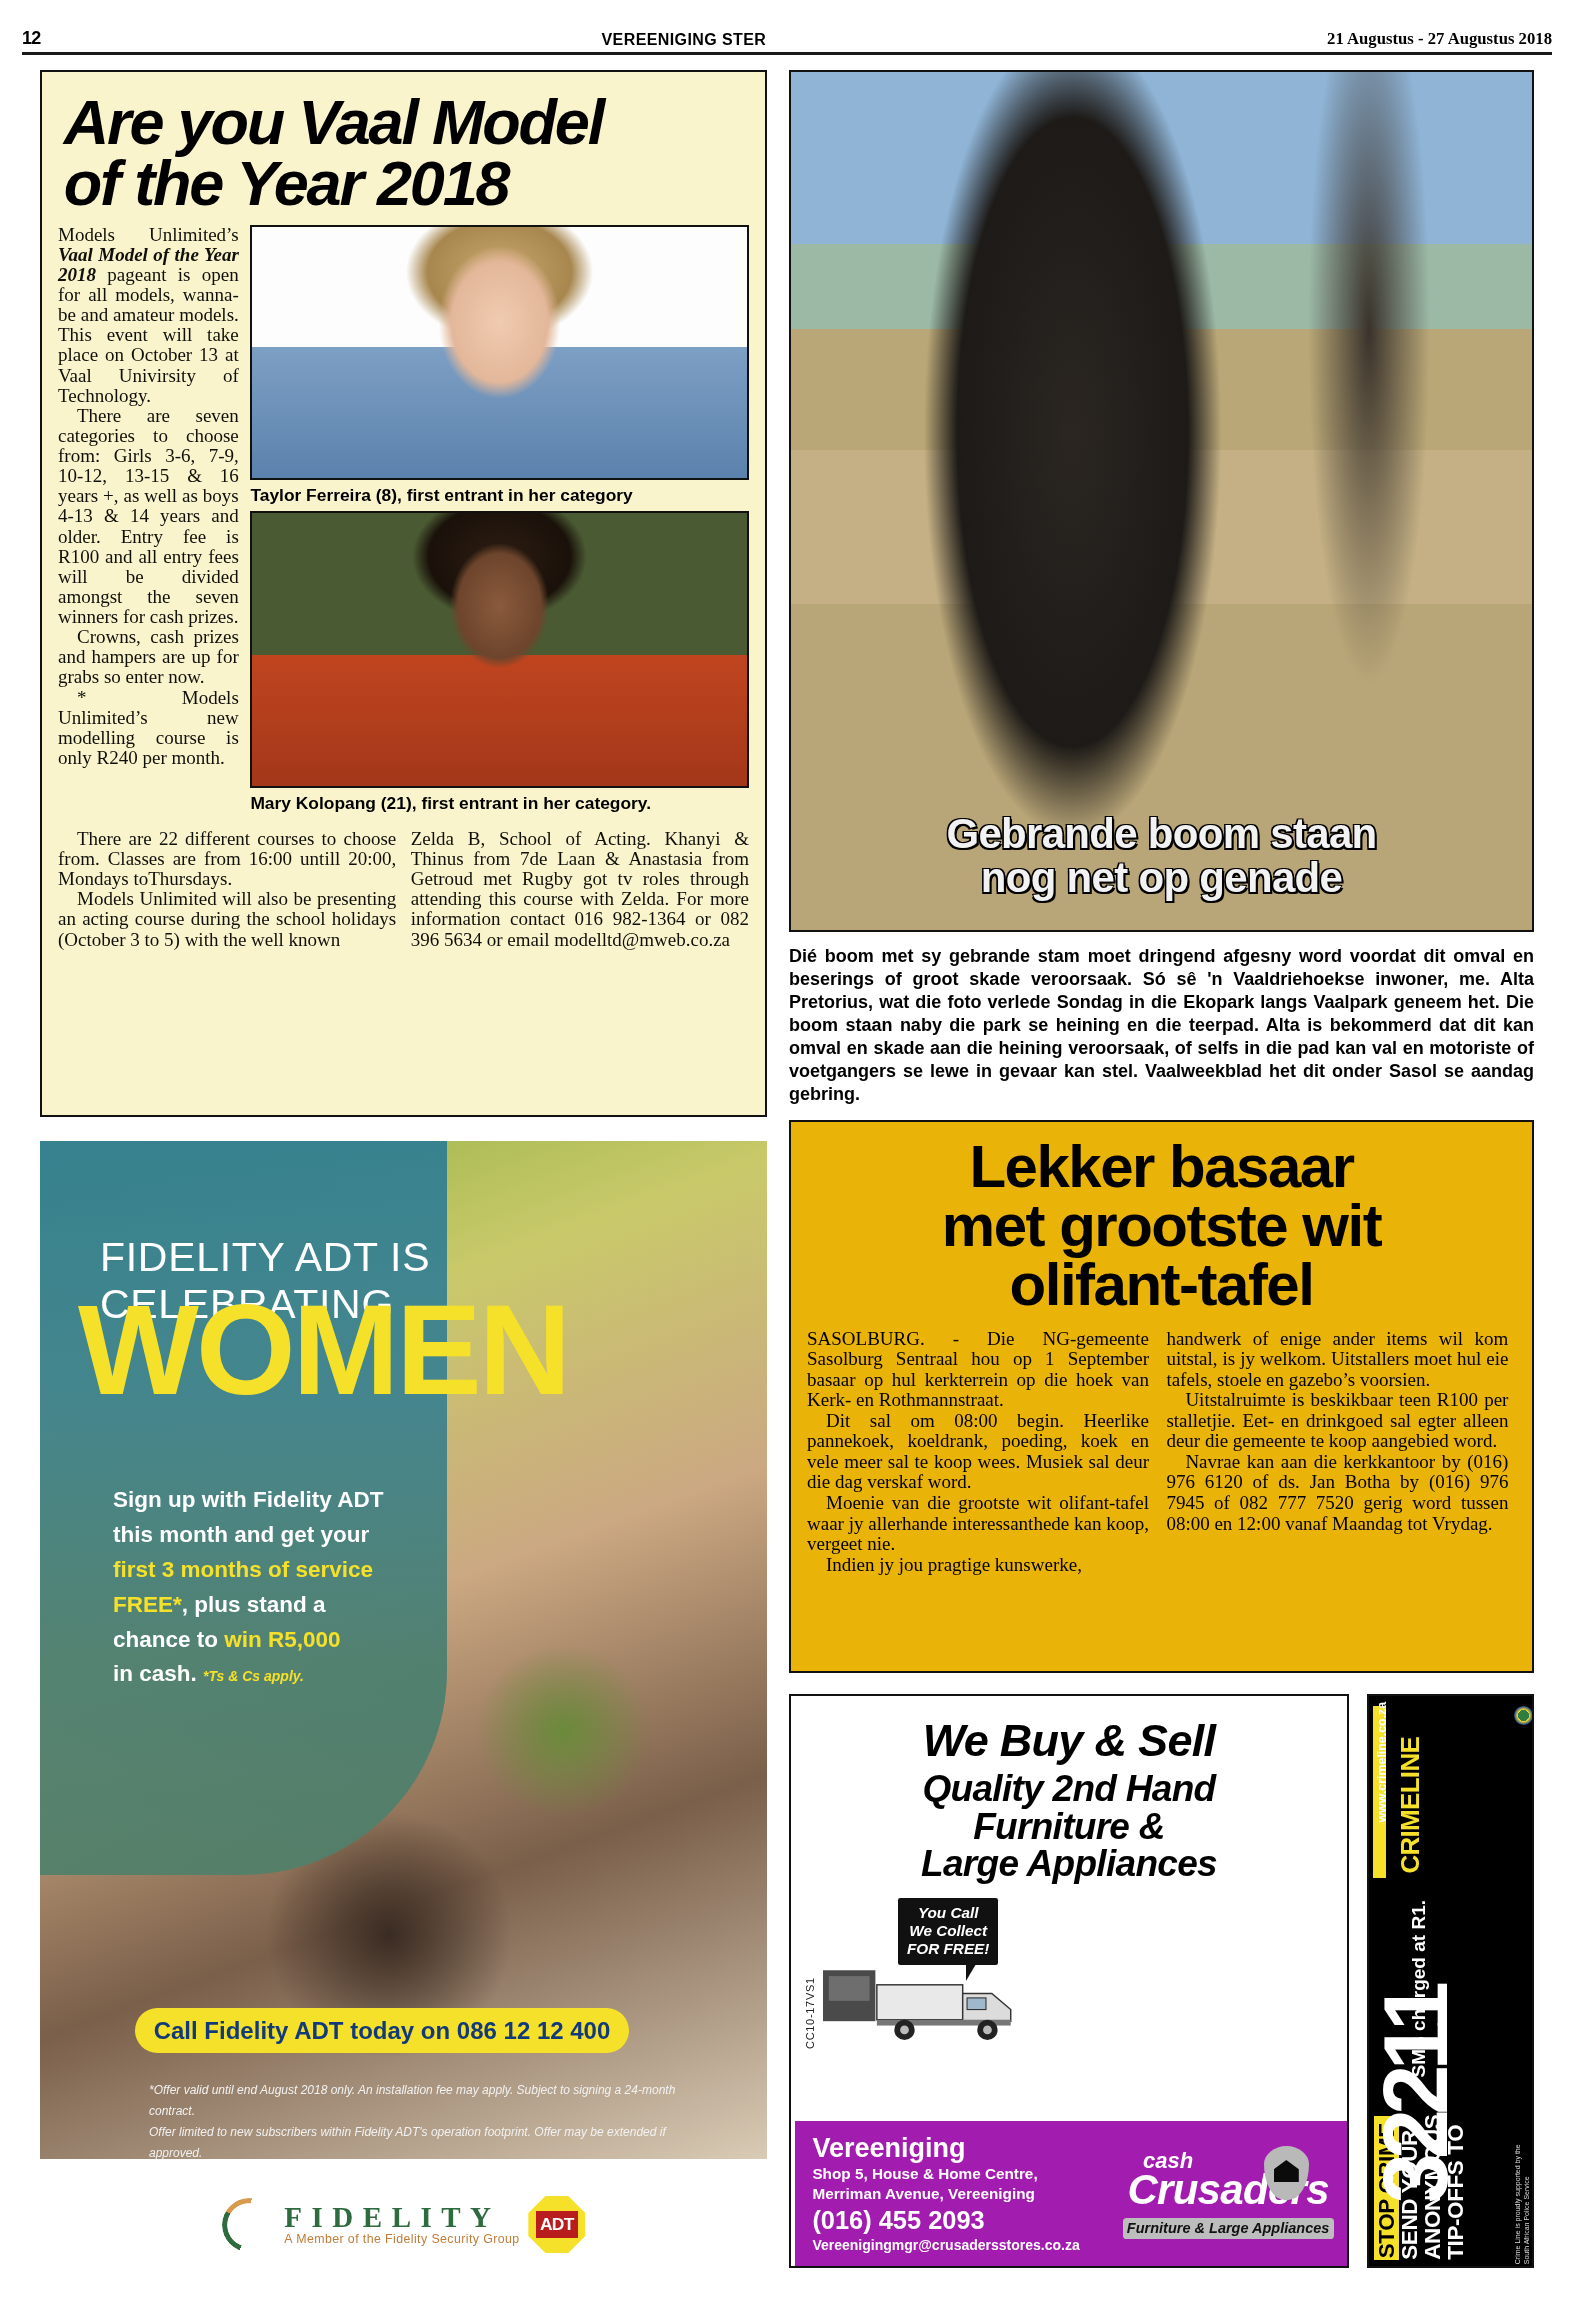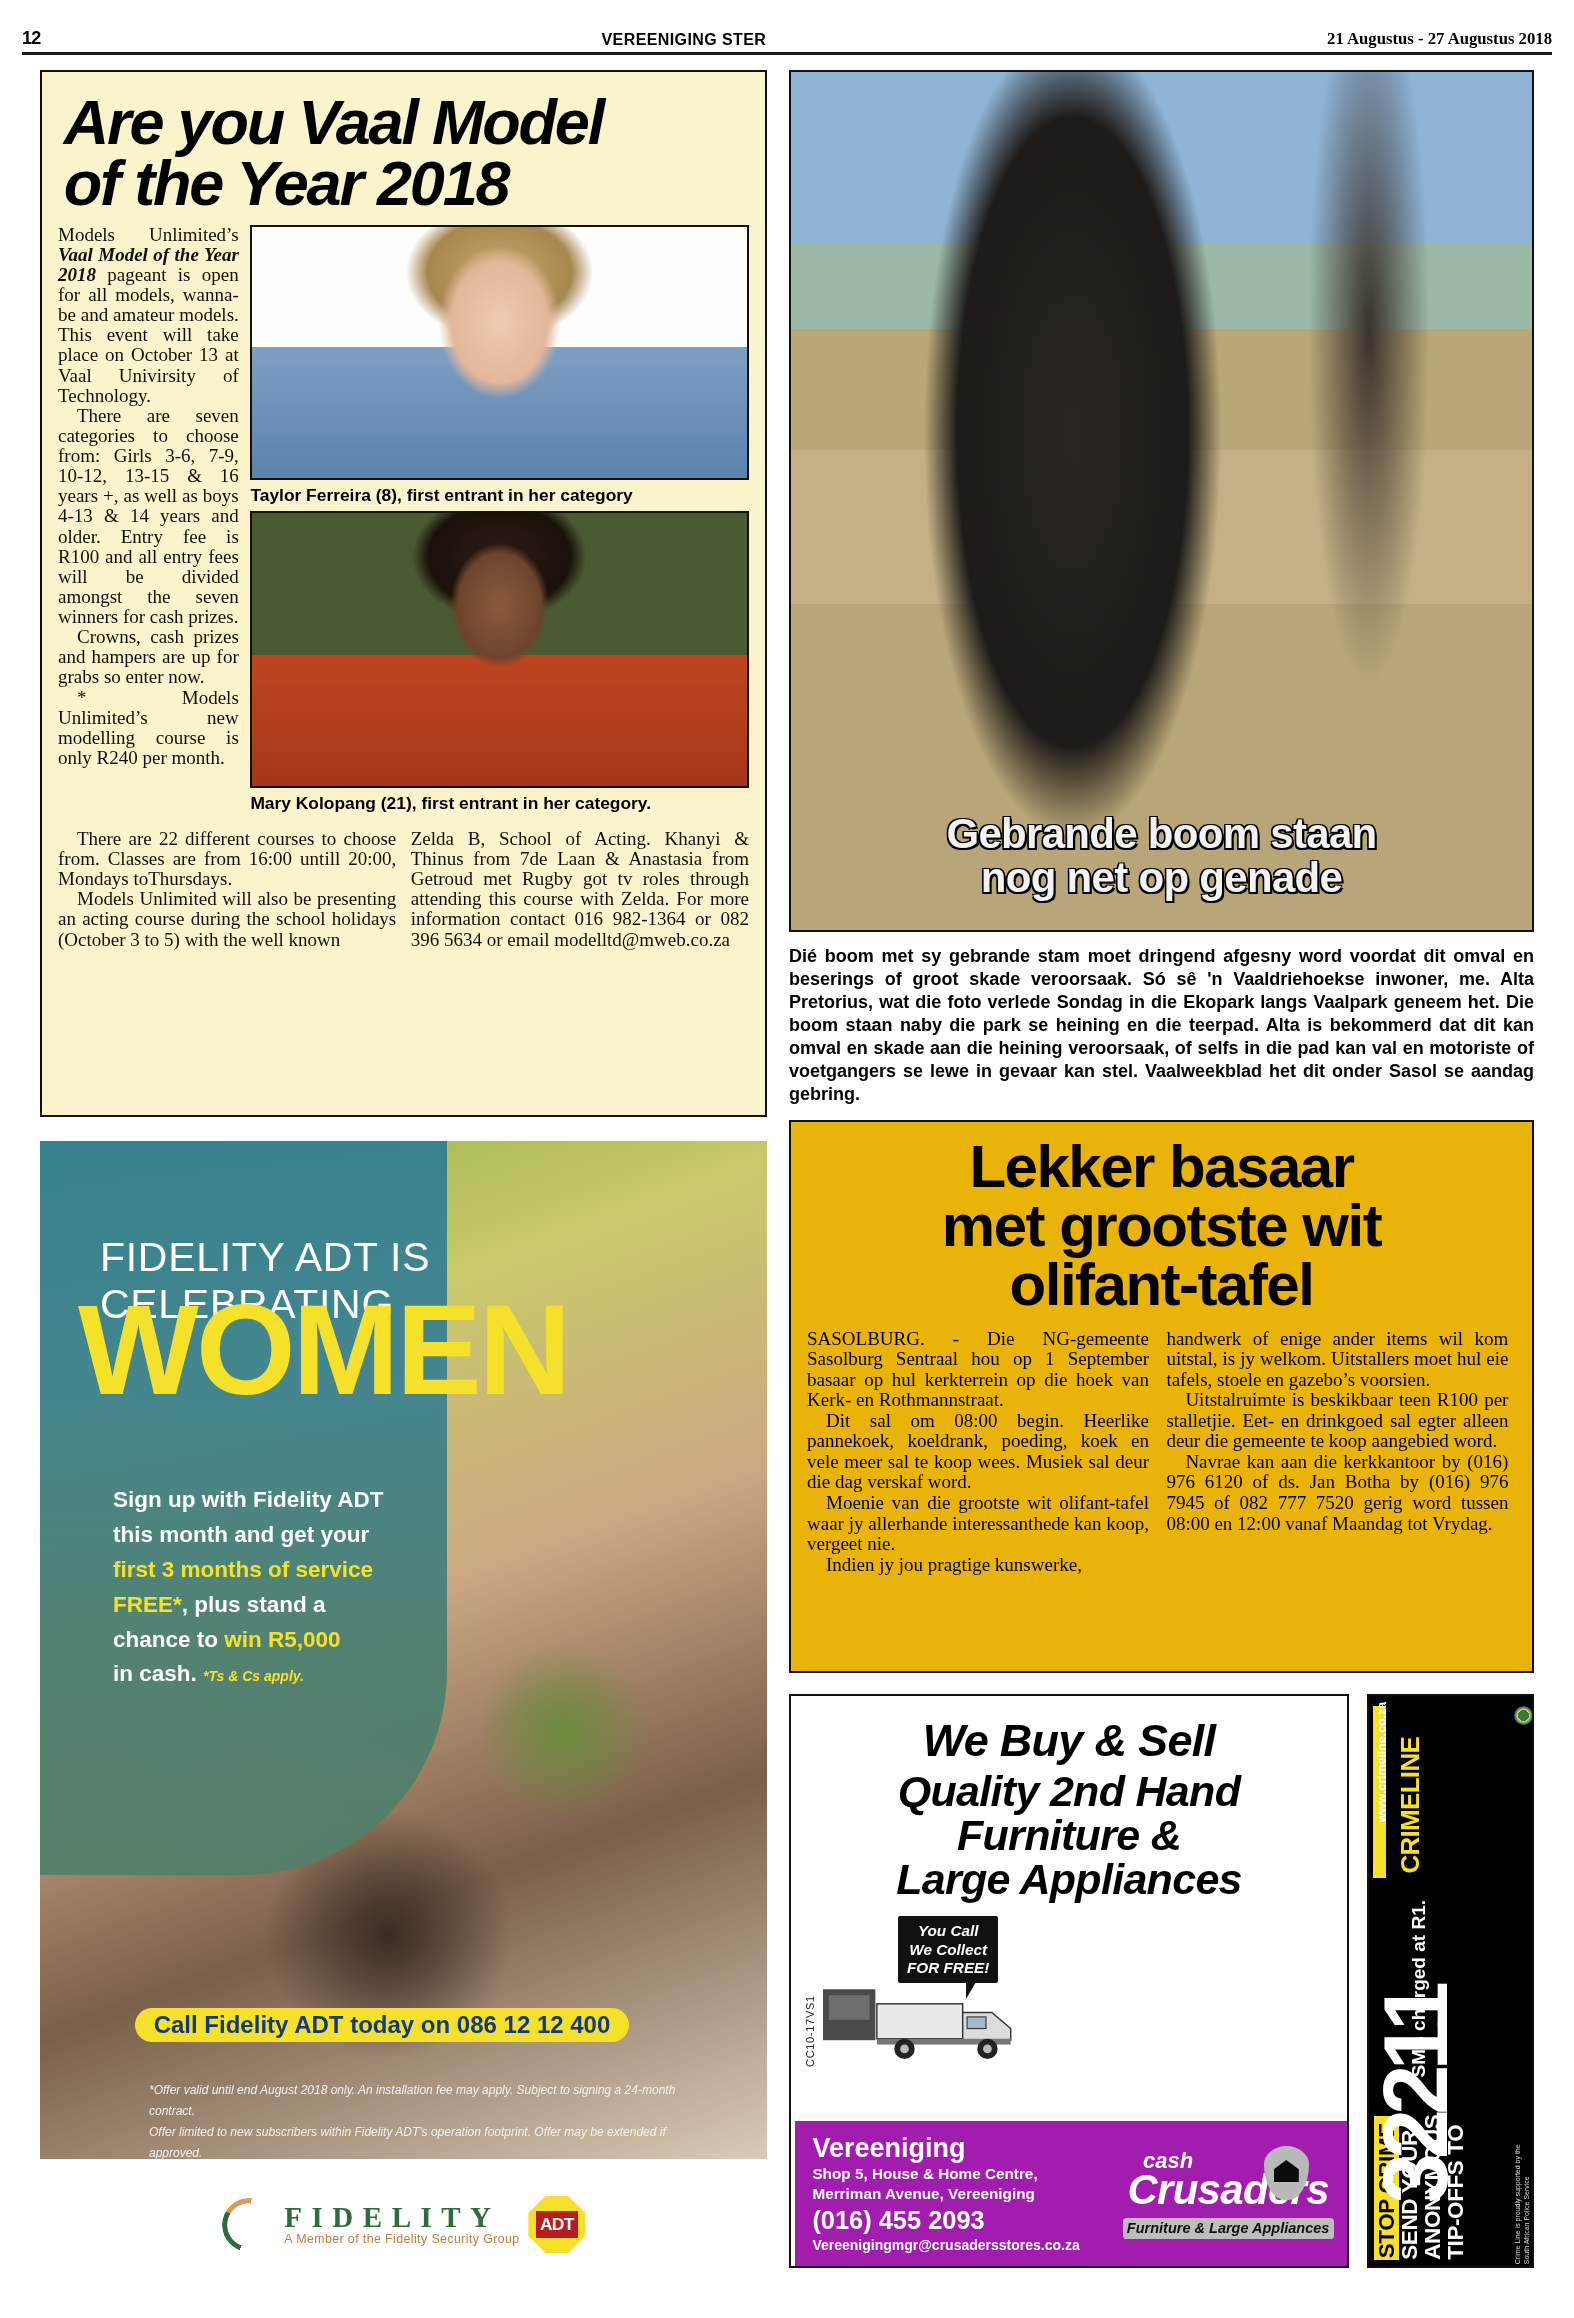--- a/index.html
+++ b/index.html
@@ -129,21 +129,21 @@
     font-size: 128px; color: #f6e12a; letter-spacing: -2.9px; line-height: 1;
   }
   .adt .signup {
     position: absolute; left: 73px; top: 342px; width: 291px;
     font-family: "Liberation Sans", sans-serif; font-weight: bold;
     font-size: 22.5px; line-height: 1.55; color: #ffffff;
   }
   .adt .signup .y { color: #f6e12a; }
   .adt .signup .tcs { color: #f6e12a; font-size: 14px; font-style: italic; }
   .adt .cta {
-    position: absolute; left: 95px; top: 867px; width: 494px; height: 34px;
+    position: absolute; left: 95px; top: 867px; width: 494px; height: 45px;
     background: #f6e12a; border-radius: 25px;
     display: flex; align-items: center; justify-content: center;
     font-family: "Liberation Sans", sans-serif; font-weight: bold;
     font-size: 24px; color: #123a7a;
   }
   .adt .fineprint {
     position: absolute; left: 109px; top: 939px; width: 538px;
     font-family: "Liberation Sans", sans-serif; font-style: italic;
     font-size: 12px; line-height: 1.75; color: #f2f2f2;
   }
@@ -166,21 +166,21 @@
 
   
   .crusaders {
     position: absolute; left: 789px; top: 1694px; width: 560px; height: 574px;
     border: 2.2px solid #111; background: #fff; overflow: hidden;
   }
   .cru-head { text-align: center; margin-top: 19px; }
   .cru-h1 { font-family: "Liberation Sans", sans-serif; font-weight: bold; font-style: italic;
     font-size: 45px; letter-spacing: -0.7px; }
   .cru-h2 { font-family: "Liberation Sans", sans-serif; font-weight: bold; font-style: italic;
-    font-size: 43px; line-height: 1.02; letter-spacing: -0.7px; margin-top: 2.9px; }
+    font-size: 37px; line-height: 1.02; letter-spacing: -0.7px; margin-top: 2.9px; }
   .cru-mid { display: flex; margin-top: 13px; padding: 0 13px; gap: 7.3px; }
   .cru-vert { writing-mode: vertical-rl; transform: rotate(180deg);
     font-family: "Liberation Sans", sans-serif; font-size: 11px; letter-spacing: 0.7px; color: #222; }
   .cru-truck { position: relative; width: 218px; height: 153px; }
   .cru-bubble {
     position: absolute; left: 67px; top: 1.5px; background: #111; color: #fff;
     font-family: "Liberation Sans", sans-serif; font-weight: bold; font-style: italic;
     font-size: 15.3px; line-height: 1.18; padding: 6.5px 8.7px; text-align: center; border-radius: 2.2px; margin-left: 8px;
   }
   .cru-bubble::after { content: ""; position: absolute; left: 68%; bottom: -16px;

